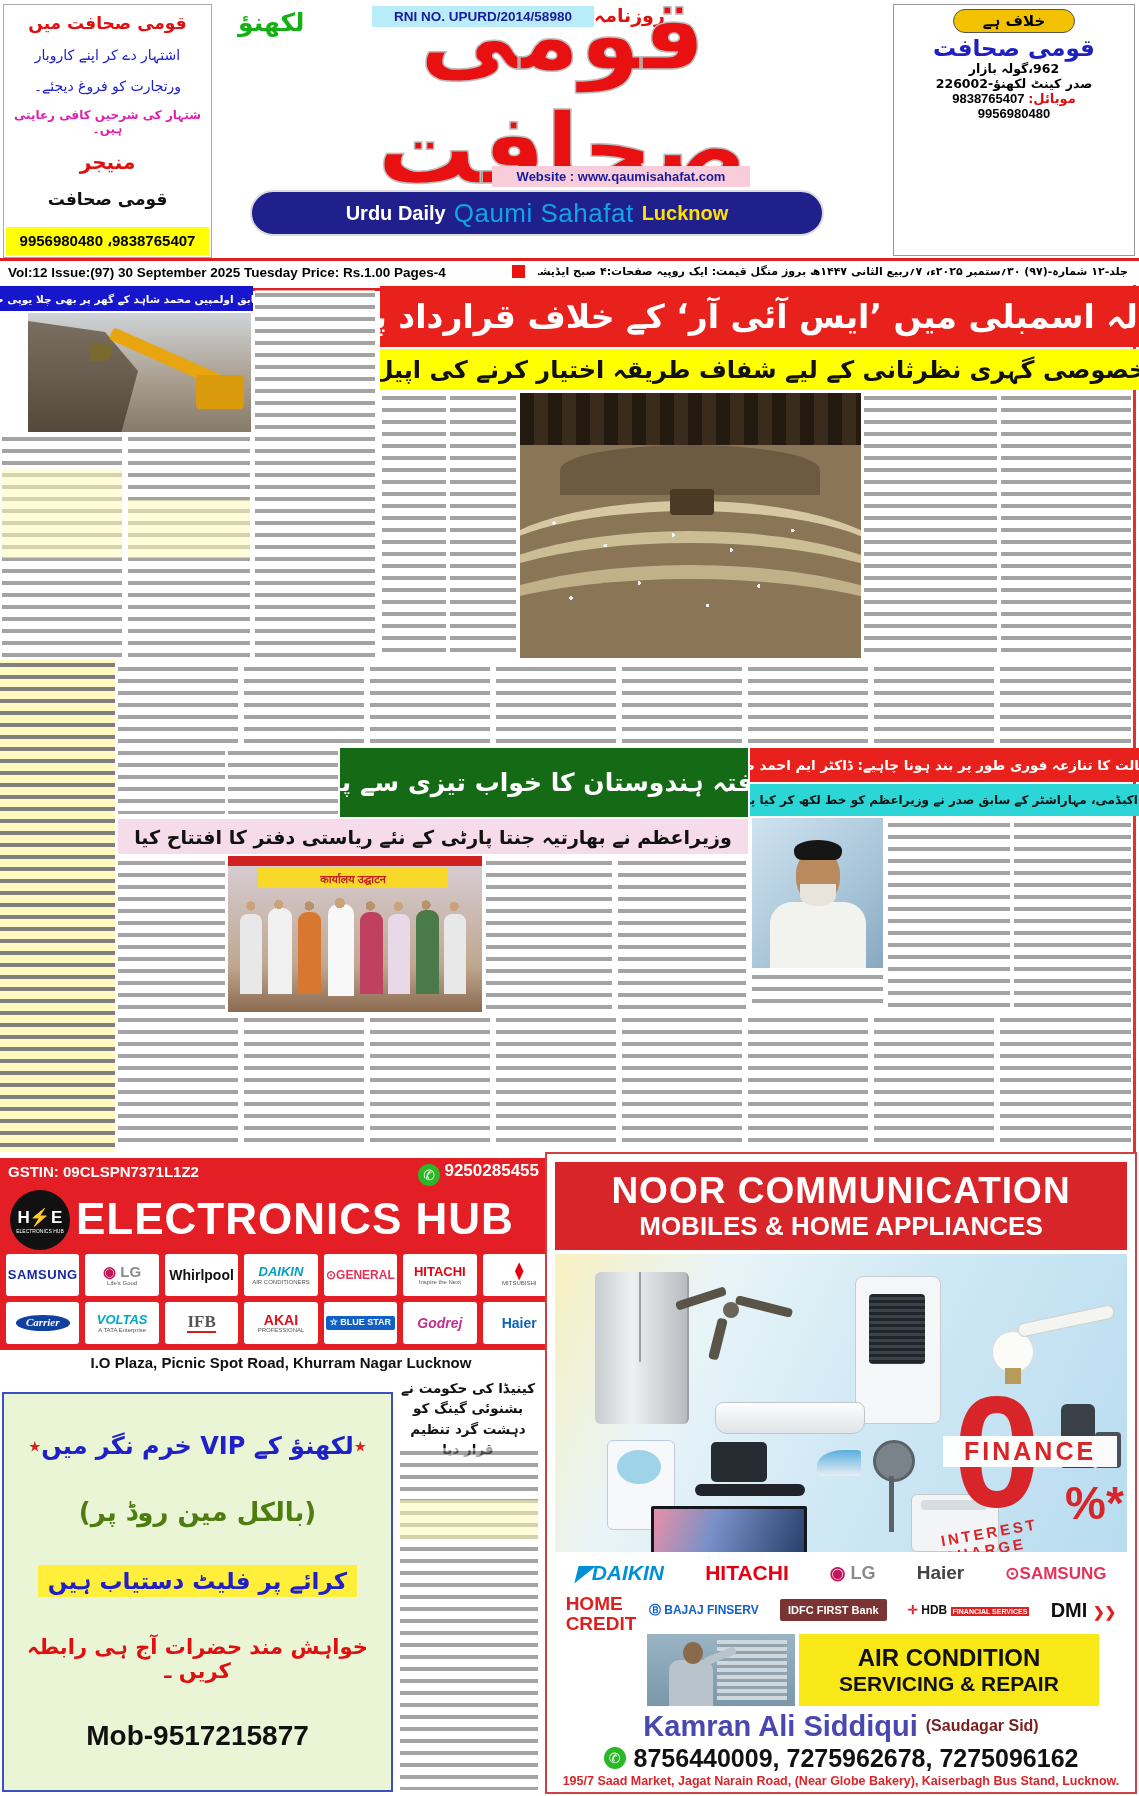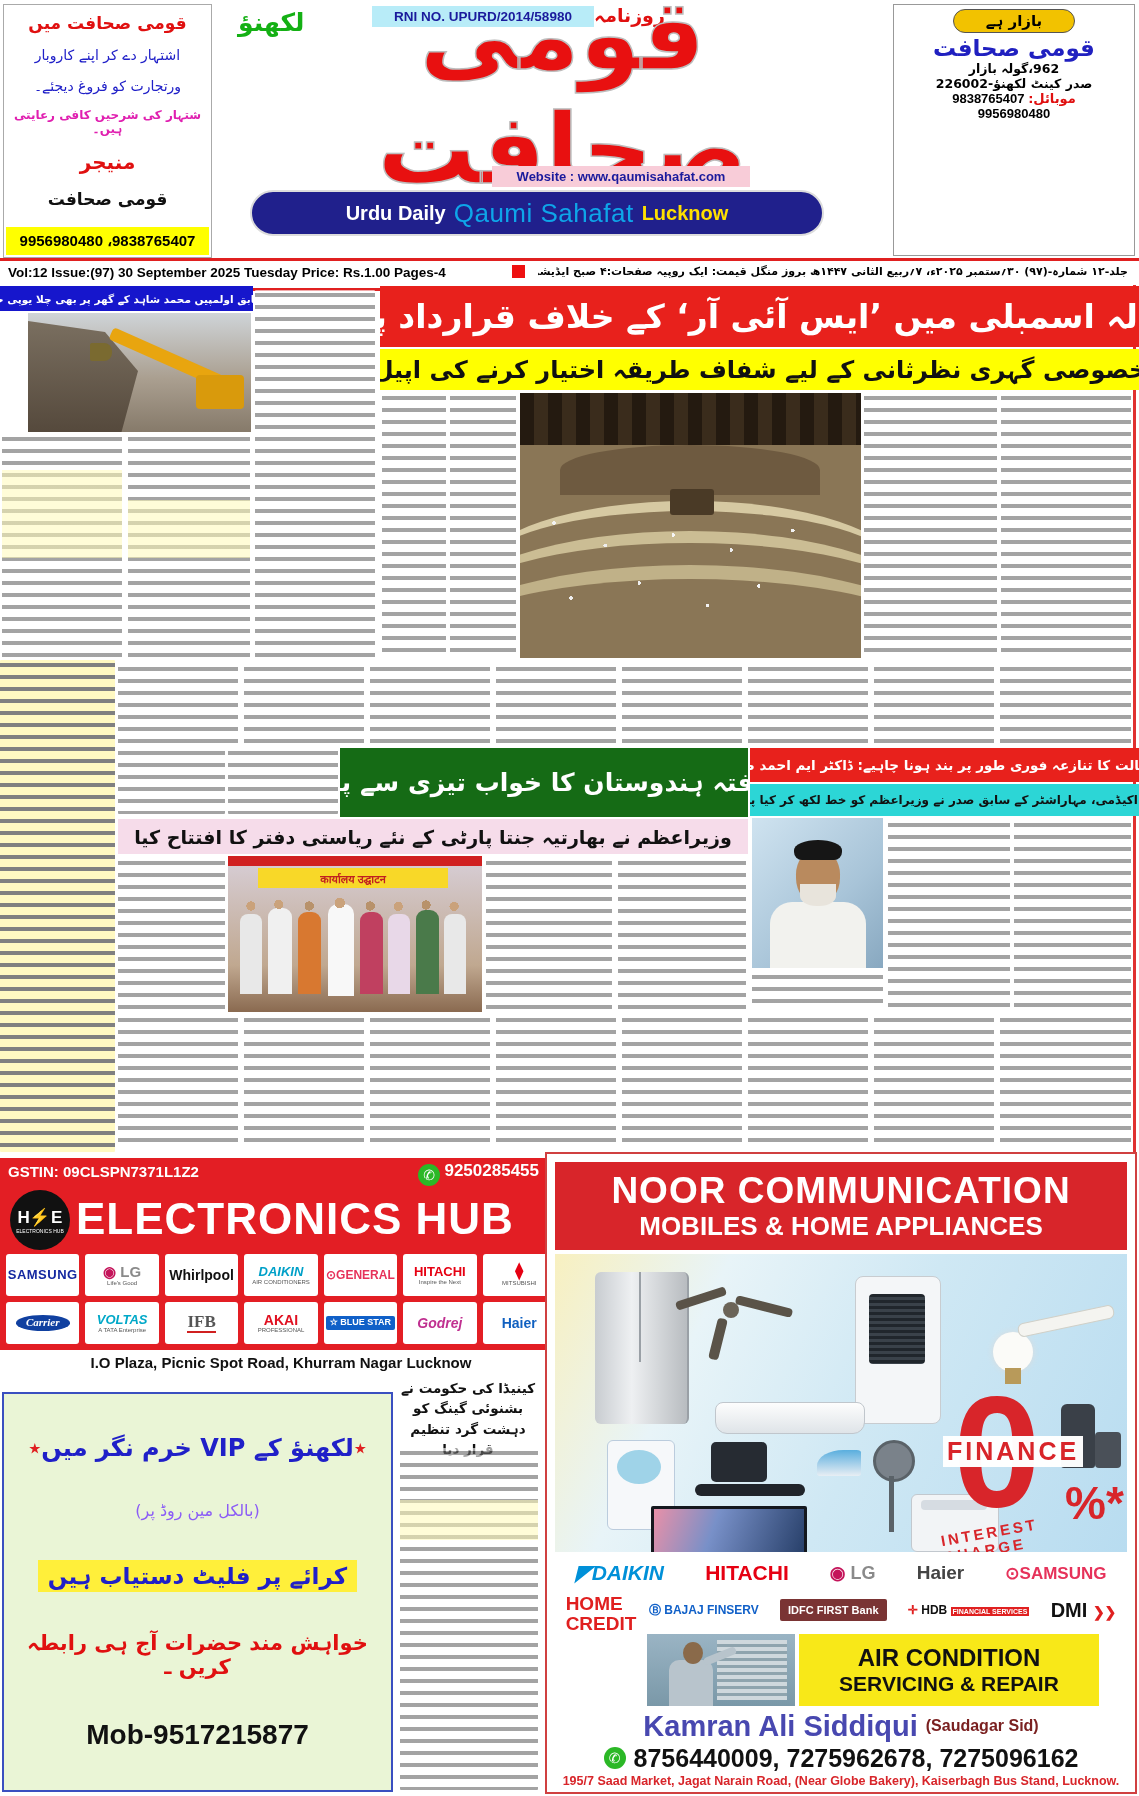--- a/index.html
+++ b/index.html
@@ -69,21 +69,21 @@
               -webkit-text-stroke:1.5px #bdbdbd;text-shadow:0 0 1px #999;">قومی صحافت</div>
   <div class="abs en ctr" style="left:492px;top:166px;width:258px;height:21px;background:#f8ccd8;color:#1a1a9c;font-weight:bold;font-size:13px;">Website : www.qaumisahafat.com</div>
   <div class="abs ctr" style="left:250px;top:190px;width:570px;height:42px;background:#20208c;border:2px solid #dcdcdc;border-radius:24px;gap:8px;">
     <span class="en" style="color:#fff;font-size:20px;font-weight:bold;">Urdu Daily</span>
     <span class="en" style="color:#0ea5e9;font-size:26px;font-weight:normal;letter-spacing:.5px;">Qaumi Sahafat</span>
     <span class="en" style="color:#ffe000;font-size:20px;font-weight:bold;">Lucknow</span>
   </div>
 
   <div class="abs" style="left:893px;top:4px;width:242px;height:252px;border:1px solid #999;background:#fff;padding:4px 7px;box-sizing:border-box;text-align:center;">
     <div class="urdu" style="margin:0 auto;width:120px;background:#f2c200;border:1px solid #555;border-radius:13px;
-                font-weight:bold;font-size:15px;padding:2px 0;">بازار ہے</div>
+                font-weight:bold;font-size:15px;padding:2px 0;">خلاف ہے</div>
     <div class="urdu" style="color:#2020c0;font-weight:bold;font-size:23px;margin-top:2px;">قومی صحافت</div>
     <div class="urdu" style="font-size:12.5px;font-weight:bold;">962،گولہ بازار</div>
     <div class="urdu" style="font-size:12.5px;font-weight:bold;">صدر کینٹ لکھنؤ-226002</div>
     <div style="font-size:13px;font-weight:bold;">
       <span class="urdu" style="color:#e01010;">موبائل:</span>
       <span class="en">9838765407</span>
     </div>
     <div class="en" style="font-size:13px;font-weight:bold;">9956980480</div>
   </div>
 
@@ -246,21 +246,21 @@
         </div>
     </div>
   </div>
   <div class="abs en ctr" style="left:0;top:1350px;width:562px;height:24px;font-weight:bold;font-size:15px;color:#111;background:#fff;">I.O Plaza, Picnic Spot Road, Khurram Nagar Lucknow</div>
 
   <div class="abs" style="left:2px;top:1392px;width:391px;height:400px;background:#eaf5d6;border:2px solid #3a4fc0;box-sizing:border-box;
               display:flex;flex-direction:column;justify-content:space-evenly;align-items:center;text-align:center;">
     <div class="urdu" style="color:#2020c8;font-weight:bold;font-size:24px;">
       <span style="color:#e02020;">٭</span><span>لکھنؤ کے VIP خرم نگر میں</span><span style="color:#e02020;">٭</span>
     </div>
-    <div class="urdu" style="color:#8b5cf6;font-weight:normal;font-size:16px;">(بالکل مین روڈ پر)</div>
+    <div class="urdu" style="color:#4d7c0f;font-weight:bold;font-size:26px;">(بالکل مین روڈ پر)</div>
     <div class="urdu" style="color:#2020c8;font-weight:bold;font-size:23px;background:#ffef3a;padding:3px 10px;">کرائے پر فلیٹ دستیاب ہیں</div>
     <div class="urdu" style="color:#e01010;font-weight:bold;font-size:21px;">خواہش مند حضرات آج ہی رابطہ کریں ـ</div>
     <div class="en" style="color:#111;font-weight:bold;font-size:28px;">Mob-9517215877</div>
   </div>
 
   <div class="abs urdu" style="left:398px;top:1378px;width:140px;font-weight:bold;font-size:13.5px;line-height:1.5;text-align:center;color:#111;">کینیڈا کی حکومت نے بشنوئی گینگ کو دہشت گرد تنظیم قرار دیا</div>
   <div class="abs sim" style="left:400px;top:1448px;width:138px;height:342px;"></div>
   <div class="abs patch" style="left:400px;top:1500px;width:138px;height:40px;"></div>
 
   <div class="abs" style="left:545px;top:1152px;width:592px;height:642px;background:#fff;border:2px solid #d04040;box-sizing:border-box;">
@@ -288,21 +288,21 @@
       <div class="abs" style="left:156px;top:188px;width:56px;height:40px;background:#262b32;border-radius:5px;"></div>
       <div class="abs" style="left:262px;top:196px;width:44px;height:26px;background:linear-gradient(#5aaede,#e8eef4);border-radius:60% 10% 10% 10%;"></div>
       <div class="abs" style="left:318px;top:186px;width:36px;height:36px;background:#7a828a;border-radius:50%;border:3px solid #5a6268;"></div>
       <div class="abs" style="left:334px;top:222px;width:5px;height:56px;background:#5a6268;"></div>
       <div class="abs" style="left:96px;top:252px;width:150px;height:44px;background:linear-gradient(110deg,#e890a8 0%,#7890c8 40%,#28406a 100%);border:3px solid #14181e;border-radius:2px;"></div>
       <div class="abs" style="left:356px;top:240px;width:86px;height:56px;background:#f2f4f6;border:1px solid #c2c8ce;border-radius:6px;"></div>
       <div class="abs" style="left:366px;top:246px;width:66px;height:10px;background:#d6dce2;border-radius:4px;"></div>
       <div class="abs" style="left:506px;top:150px;width:34px;height:64px;background:#3a4048;border-radius:6px 6px 3px 3px;"></div>
       <div class="abs" style="left:540px;top:178px;width:26px;height:36px;background:#4a5058;border-radius:4px;"></div>
       <div class="abs en" style="left:398px;top:118px;color:#d8252a;font-weight:bold;font-size:158px;line-height:1;">0</div>
-      <div class="abs en" style="left:388px;top:182px;color:#d8252a;background:#fffffffa;font-weight:bold;font-size:25px;letter-spacing:3px;padding:1px 4px;">FINANCE</div>
+      <div class="abs en" style="left:388px;top:182px;color:#d8252a;background:#fffffffa;font-weight:bold;font-size:25px;letter-spacing:3px;padding:1px 21px;">FINANCE</div>
       <div class="abs en" style="left:510px;top:222px;color:#d8252a;font-weight:bold;font-size:46px;">%*</div>
       <div class="abs en" style="left:386px;top:262px;color:#d8252a;font-weight:bold;font-size:15px;letter-spacing:3px;transform:rotate(-10deg);">INTEREST CHARGE</div>
     </div>
 
     <div class="abs" style="left:8px;top:402px;width:572px;height:34px;display:flex;align-items:center;justify-content:space-around;background:#fff;">
       <span class="en" style="color:#0090d8;font-weight:bold;font-style:italic;font-size:21px;">◤<span>DAIKIN</span></span>
       <span class="en" style="color:#e60012;font-weight:bold;font-size:21px;">HITACHI</span>
       <span class="en" style="color:#8a8a8a;font-weight:bold;font-size:18px;"><span style="color:#c4145a;">◉</span> <span>LG</span></span>
       <span class="en" style="color:#444;font-weight:bold;font-size:19px;">Haier</span>
       <span class="en" style="color:#e6325a;font-weight:bold;font-size:17px;">⊙<span>SAMSUNG</span></span>

